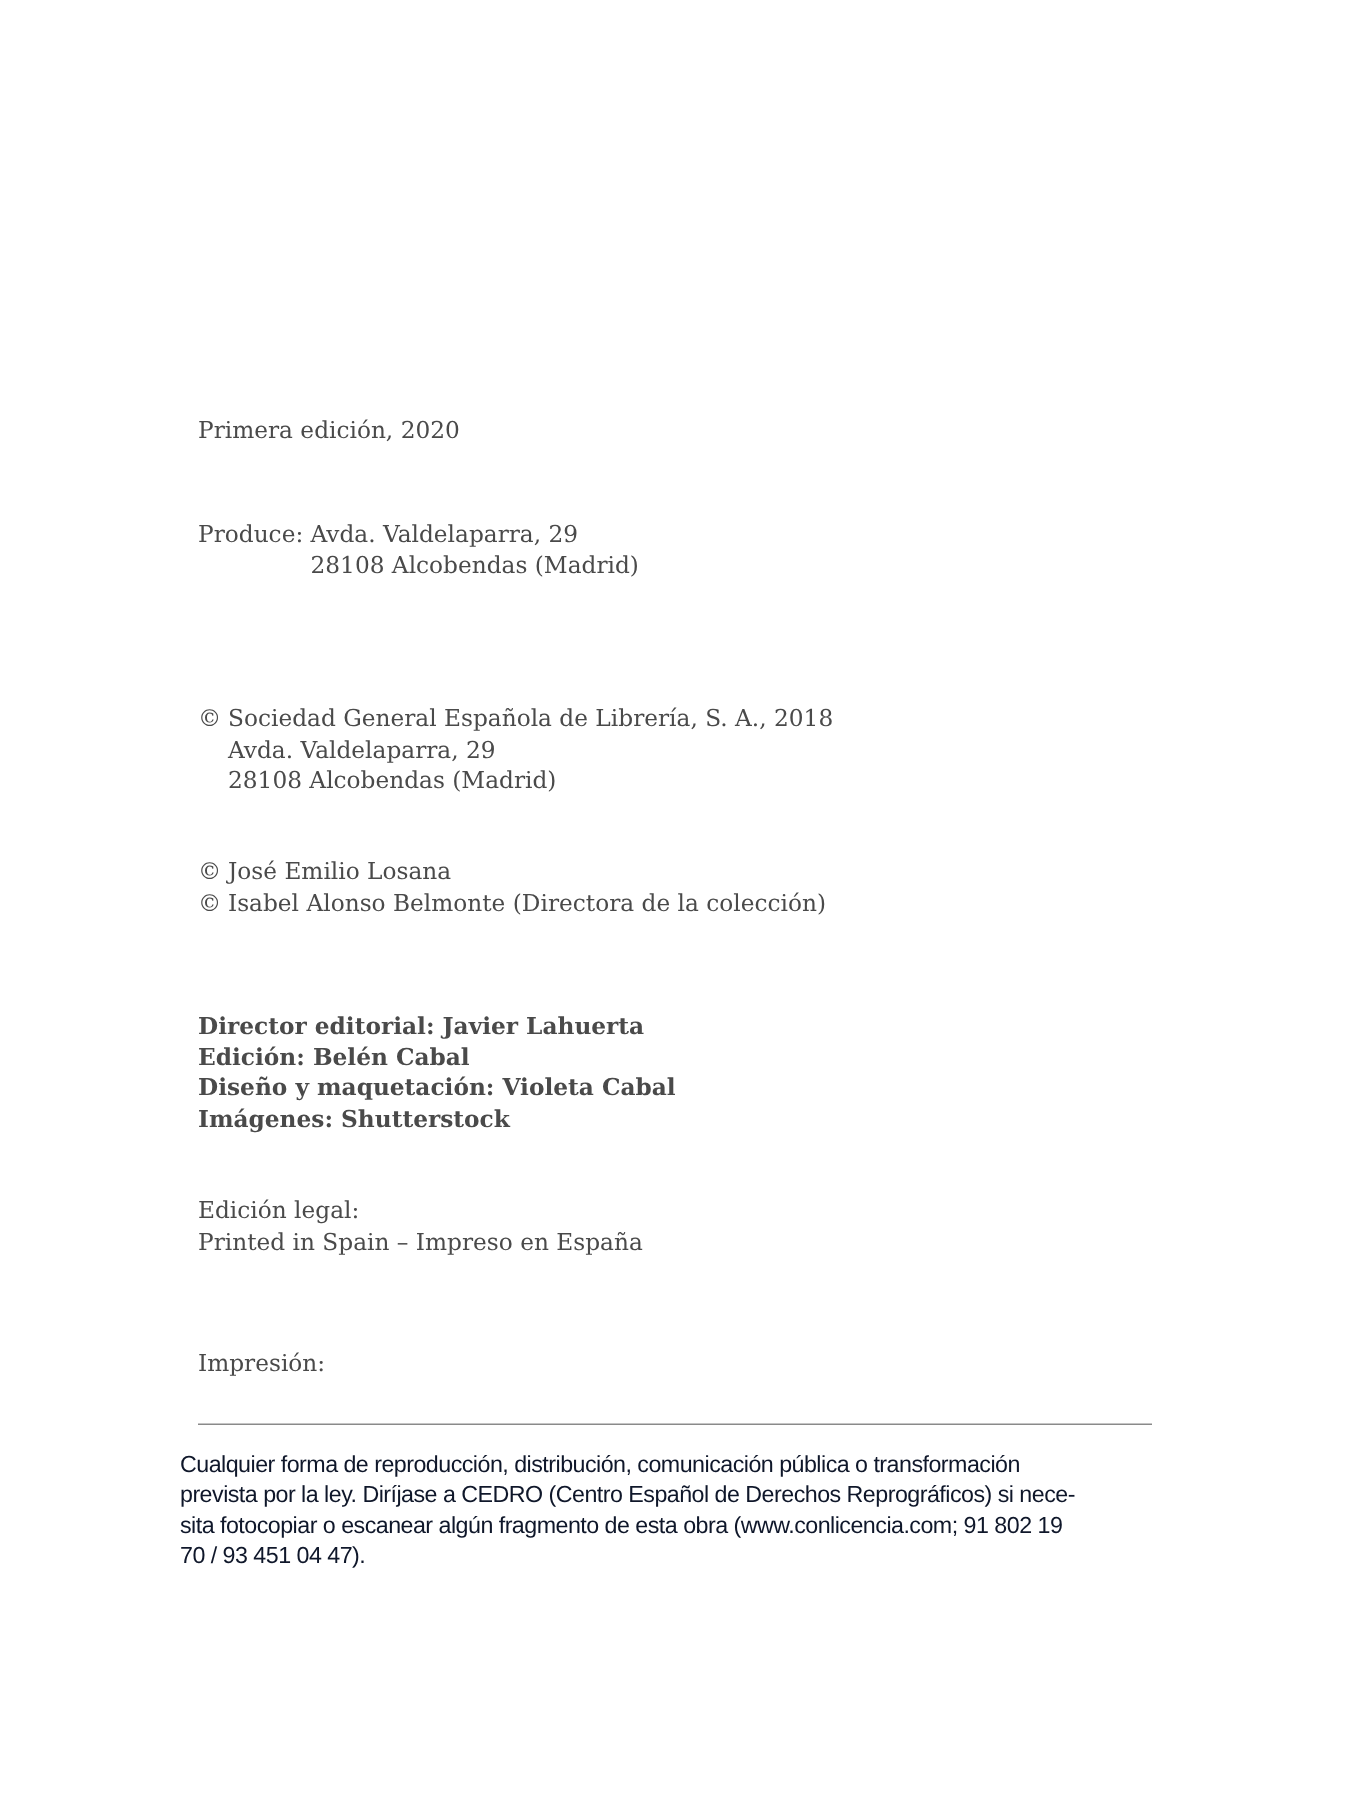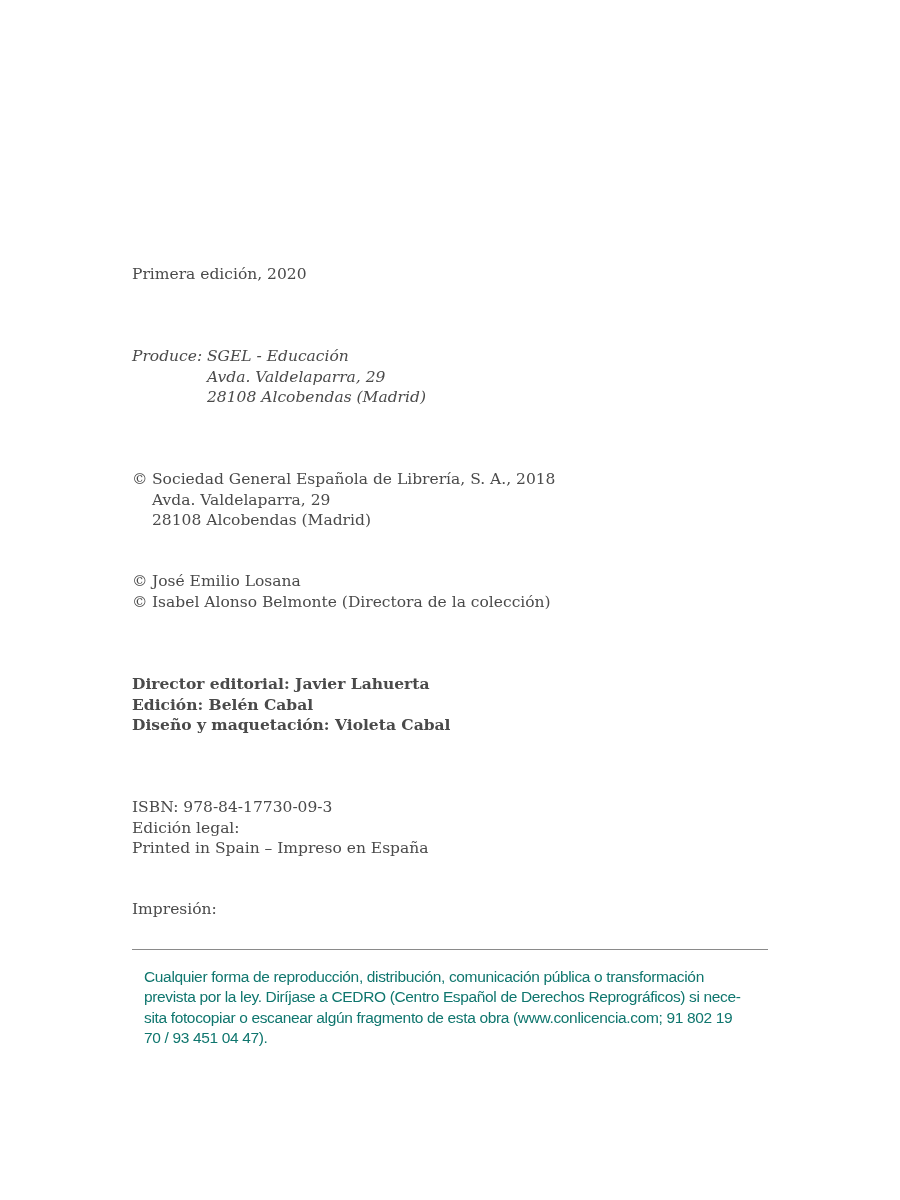--- a/index.html
+++ b/index.html
@@ -16,59 +16,58 @@
       color: #4a4a4a;
     }
     .block {
       position: absolute;
       left: 132px;
       font-size: 15.5px;
       line-height: 20.5px;
       white-space: nowrap;
     }
     .line { display: block; }
-    .produce-row { display: flex; font-style: italic; }
+    .produce-row { display: flex; }
     .produce-label { width: 75px; display: inline-block; }
     .produce-lines { display: inline-block; }
     .copy-row { display: flex; }
     .copy-symbol { width: 20px; display: inline-block; }
     .copy-lines { display: inline-block; }
     .divider {
       position: absolute;
       left: 132px;
       top: 949px;
       width: 636px;
       height: 0;
       border-top: 1.5px solid #8a8a8a;
     }
     .legal {
       position: absolute;
-      left: 144px;
+      left: 120px;
       top: 967px;
       width: 640px;
       font-family: "Liberation Sans", "DejaVu Sans", sans-serif;
       font-size: 15.5px;
       line-height: 20.3px;
-      color: #0f766e;
+      color: #0f172a;
       letter-spacing: -0.35px;
     }
     .legal .line { white-space: nowrap; }
   </style>
 </head>
 <body>
 
-<div class="block" style="top:264px;">
+<div class="block" style="top:277px;">
   <span class="line">Primera edición, 2020</span>
 </div>
 
 <div class="block" style="top:346px;">
   <div class="produce-row">
     <span class="produce-label">Produce:</span>
     <span class="produce-lines">
-      <span class="line">SGEL - Educación</span>
       <span class="line">Avda. Valdelaparra, 29</span>
       <span class="line">28108 Alcobendas (Madrid)</span>
     </span>
   </div>
 </div>
 
 <div class="block" style="top:469px;">
   <div class="copy-row">
     <span class="copy-symbol">©</span>
     <span class="copy-lines">
@@ -87,24 +86,24 @@
   <div class="copy-row">
     <span class="copy-symbol">©</span>
     <span class="line">Isabel Alonso Belmonte (Directora de la colección)</span>
   </div>
 </div>
 
 <div class="block" style="top:674px;font-weight:bold;">
   <span class="line">Director editorial: Javier Lahuerta</span>
   <span class="line">Edición: Belén Cabal</span>
   <span class="line">Diseño y maquetación: Violeta Cabal</span>
+  <span class="line">Imágenes: Shutterstock</span>
 </div>
 
 <div class="block" style="top:797px;">
-  <span class="line">ISBN: 978-84-17730-09-3</span>
   <span class="line">Edición legal:</span>
   <span class="line">Printed in Spain – Impreso en España</span>
 </div>
 
 <div class="block" style="top:899px;">
   <span class="line">Impresión:</span>
 </div>
 
 <div class="divider"></div>
 

